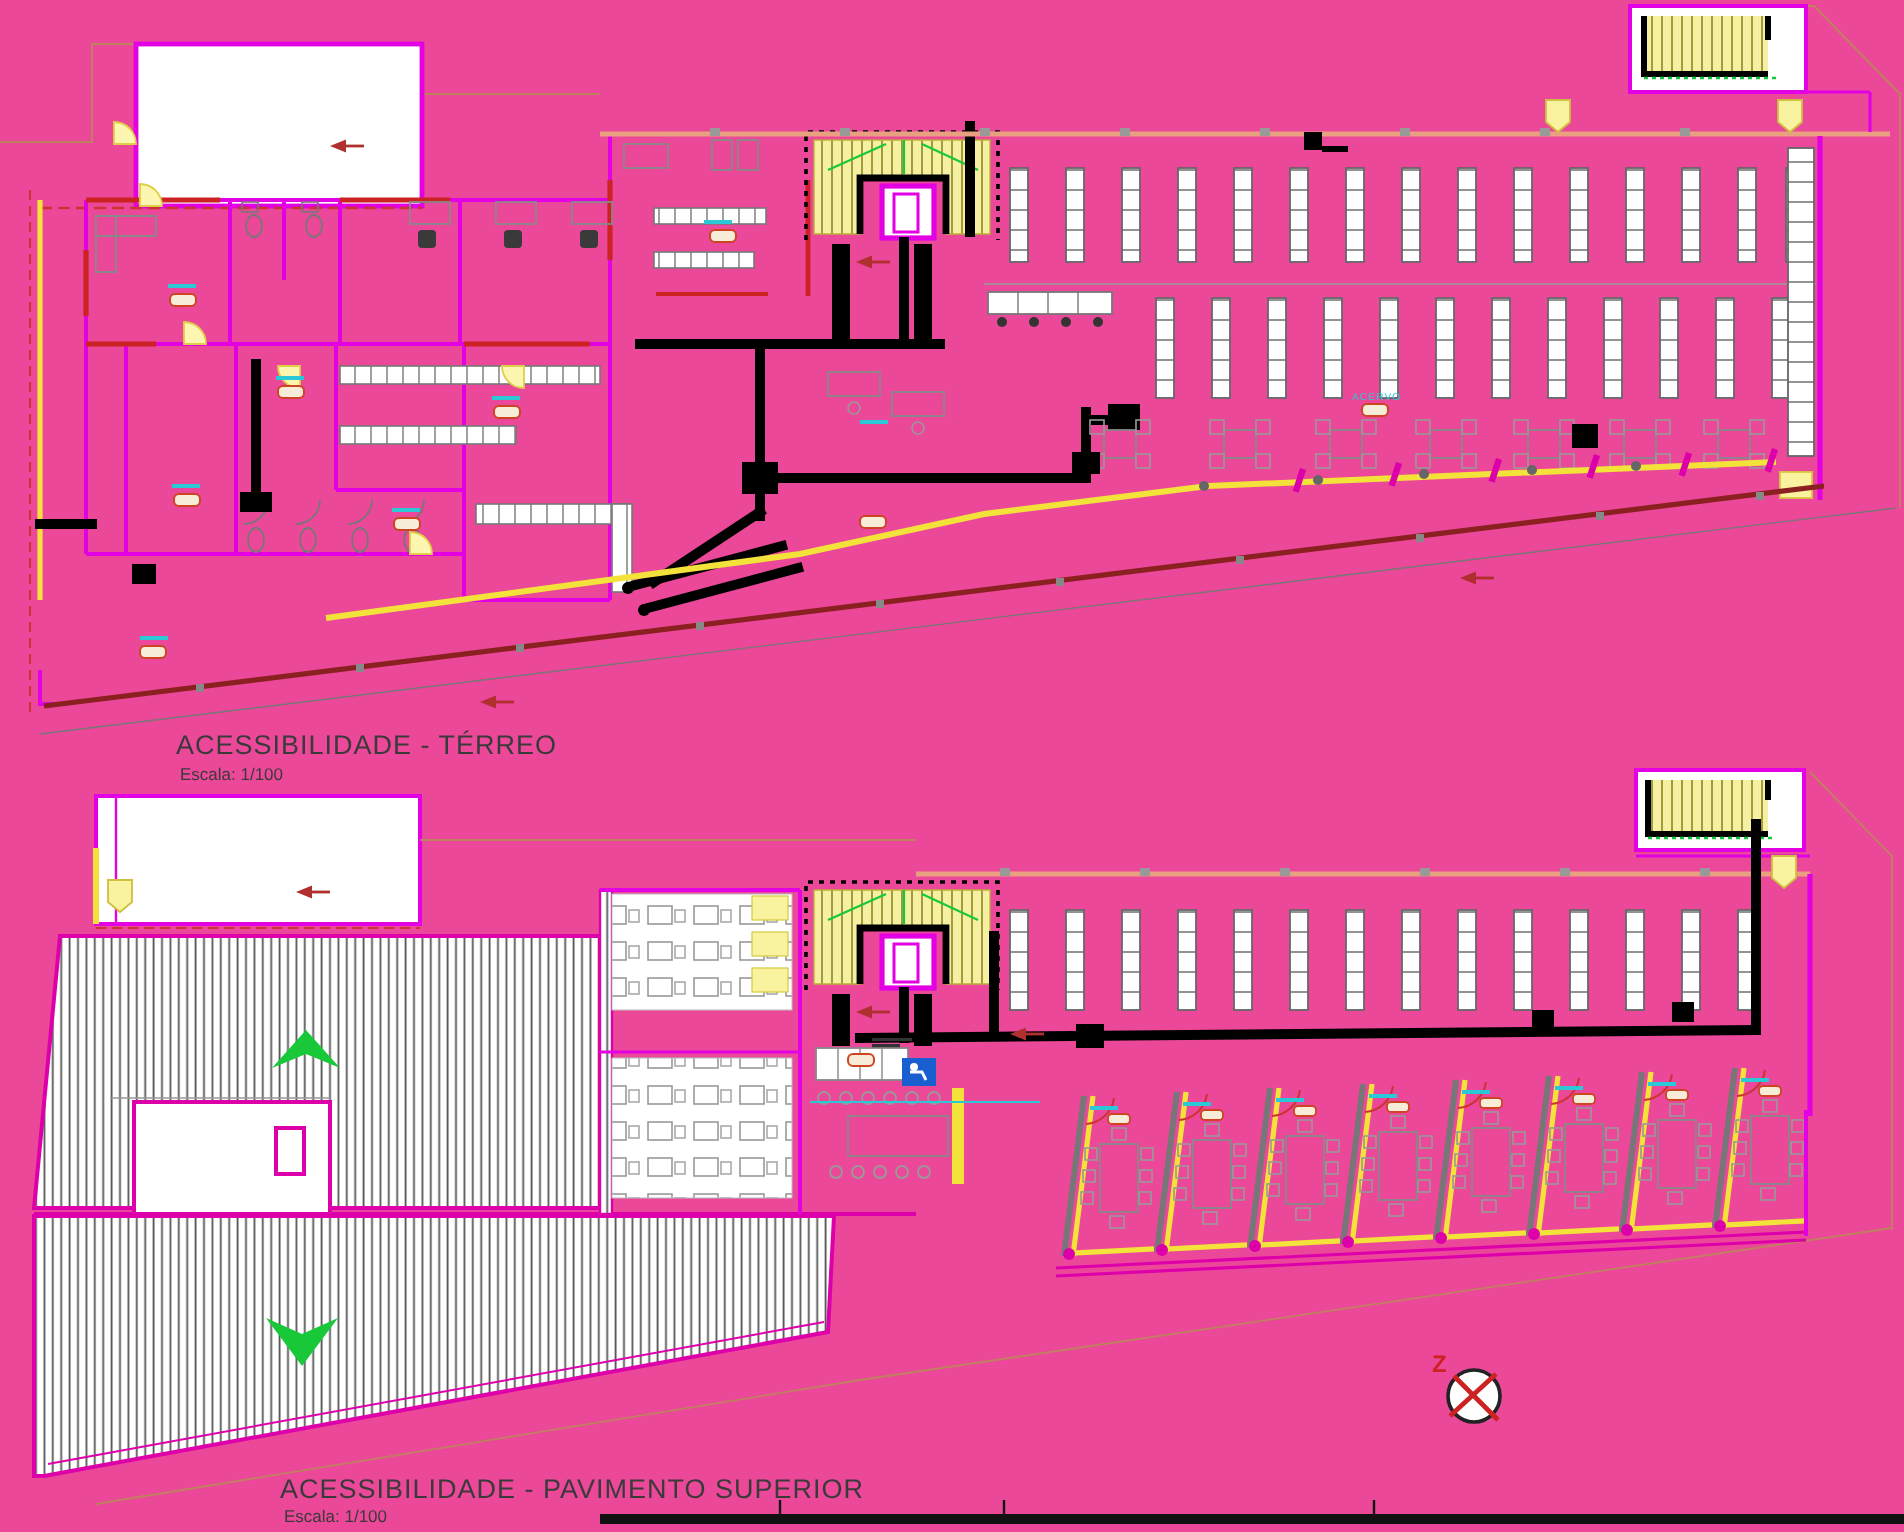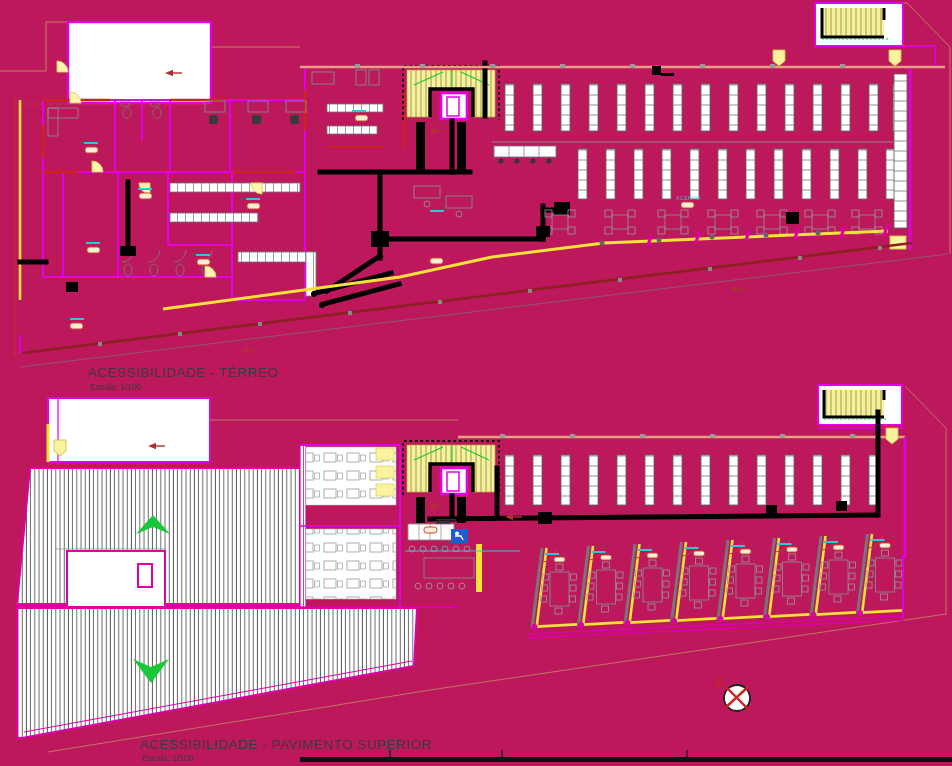--- a/index.html
+++ b/index.html
@@ -1,16 +1,16 @@
 <!DOCTYPE html>
 <html><head>
 <meta charset="utf-8">
 <style>
   html,body{margin:0;padding:0;background:#fff;}
-  .canvas{position:relative;width:952px;height:766px;background:#be185d;overflow:hidden;
+  .canvas{position:relative;width:952px;height:766px;background:#ec4899;overflow:hidden;
           font-family:"Liberation Sans",sans-serif;}
   svg{display:block}
   text{font-family:"Liberation Sans",sans-serif;}
   .title-txt{font-size:13.5px;fill:#3a3a3a;letter-spacing:.5px;}
   .scale-txt{font-size:8.5px;fill:#3a3a3a;}
   .acervo-txt{font-size:5px;fill:#2bc8d8;letter-spacing:.6px;}
   .north-txt{font-size:12px;font-weight:bold;fill:#cc2222;}
 </style>
 </head>
 <body>

